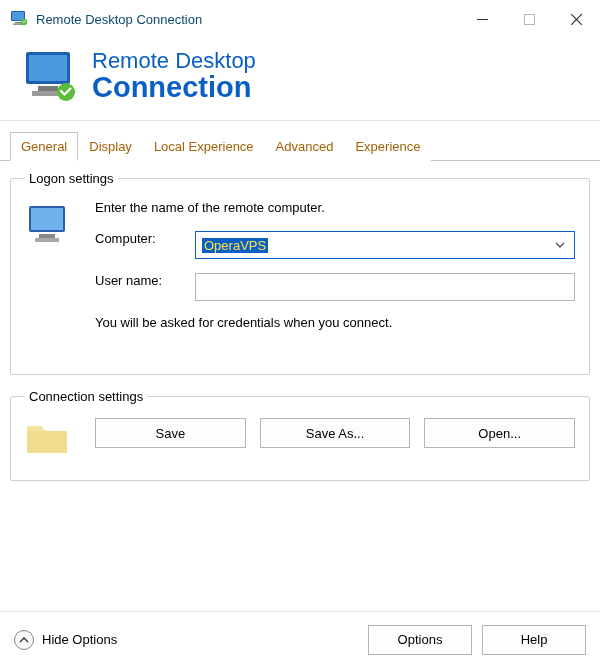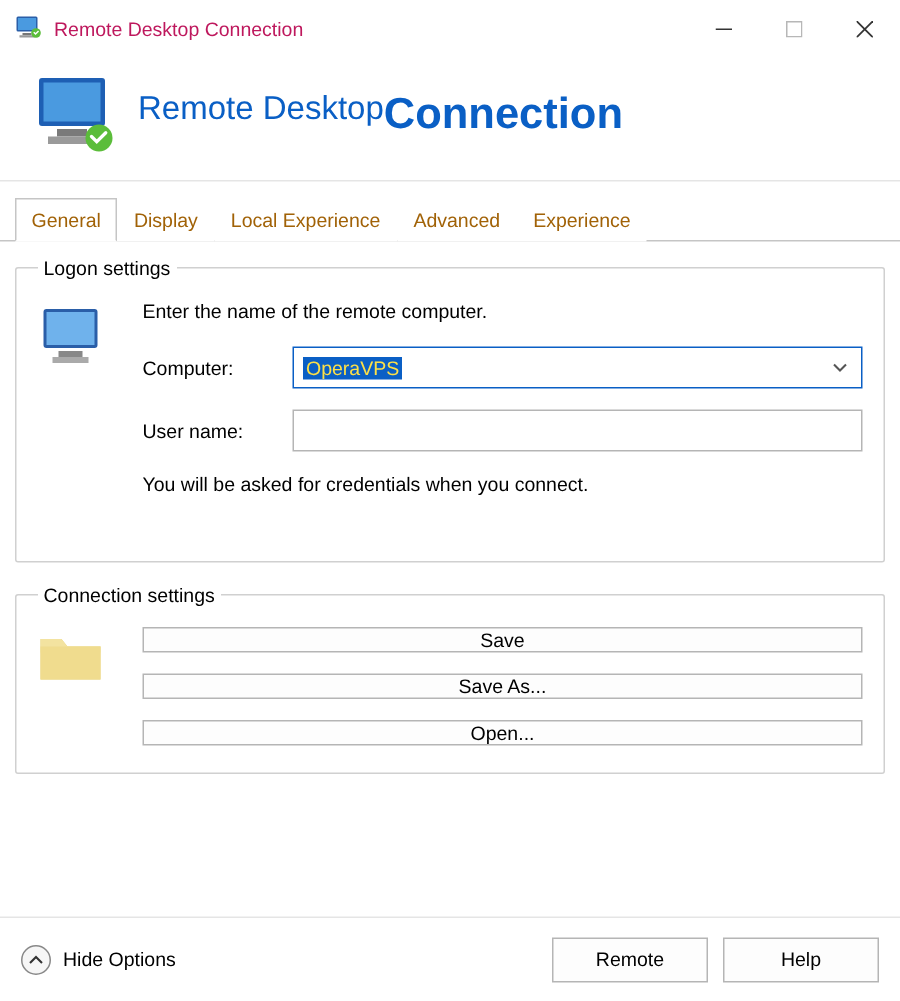--- a/index.html
+++ b/index.html
@@ -1,58 +1,58 @@
 <!DOCTYPE html>
 <html><head>
   <meta charset="utf-8">
   <style>
     * { box-sizing: border-box; font-family: "Segoe UI", Tahoma, sans-serif; }
     body { margin: 0; padding: 0; background: #fff; width: 600px; height: 667px; overflow: hidden; }
     
     .titlebar { height: 38px; display: flex; align-items: center; padding-left: 10px; }
     .titlebar-icon { width: 18px; height: 18px; margin-right: 8px; position: relative; }
-    .titlebar-title { font-size: 13px; color: #be185d; flex: 1; }
+    .titlebar-title { font-size: 13px; color: #0c4a6e; flex: 1; }
     .winbtn { width: 47px; height: 38px; display: flex; align-items: center; justify-content: center; }
     .winbtn svg { width: 11px; height: 11px; }
     
     .banner { background: #fff; padding: 10px 20px 14px 20px; display: flex; align-items: center; border-bottom: 1px solid #e5e5e5; }
     .banner-icon { width: 58px; height: 58px; margin-right: 14px; position: relative; }
-    .banner-text { display: flex; flex-direction: row; }
+    .banner-text { display: flex; flex-direction: column; }
     .banner-line1 { color: #0a5fc5; font-size: 22px; font-weight: 400; line-height: 1; }
     .banner-line2 { color: #0a5fc5; font-size: 29px; font-weight: 700; line-height: 1.1; }
     
     .tabs { display: flex; padding: 0 10px; border-bottom: 1px solid #c5c5c5; margin-top: 10px; }
     .tab { padding: 6px 10px; font-size: 13px; color: #a16207; border: 1px solid transparent; border-bottom: none; position: relative; top: 1px; background: #fff; }
     .tab.active { border-color: #c5c5c5; border-bottom: 1px solid #fff; }
     
     .content { padding: 10px; }
     
     fieldset { border: 1px solid #d0d0d0; border-radius: 2px; padding: 14px 14px 18px 14px; margin: 0 0 14px 0; }
     legend { font-size: 13px; padding: 0 4px; color: #000; }
     
     .logon-body { display: flex; }
     .logon-icon { width: 56px; margin-right: 14px; position: relative; }
     .logon-icon .monitor { width: 48px; height: 48px; margin-top: 2px; }
     .logon-fields { flex: 1; }
     .intro { font-size: 13px; margin-bottom: 16px; }
-    .row { display: flex; align-items: center; margin-bottom: 14px; }
+    .row { display: flex; align-items: flex-start; margin-bottom: 14px; }
     .row label { font-size: 13px; width: 100px; }
     .combo { flex: 1; height: 28px; border: 1px solid #0a5fc5; display: flex; align-items: center; padding: 0 6px; font-size: 13px; background: #fff; position: relative; }
     .combo .sel { background: #0a5fc5; color: #fde047; padding: 0 2px; }
     .combo .chev { position: absolute; right: 8px; top: 7px; }
     .textinput { flex: 1; height: 28px; border: 1px solid #b5b5b5; padding: 0 6px; font-size: 13px; background: #fff; }
     .hint { font-size: 13px; margin: 6px 0 26px 0; }
     .checkrow { display: flex; align-items: center; font-size: 13px; }
     .checkbox { width: 18px; height: 18px; border: 1.5px solid #555; border-radius: 4px; margin-right: 8px; background: #fff; }
     
     .conn-body { display: flex; }
     .folder-icon { width: 56px; margin-right: 14px; }
     .conn-right { flex: 1; }
     .conn-text { font-size: 13px; margin-bottom: 14px; line-height: 1.35; }
-    .btnrow { display: flex; gap: 14px; flex-direction: column; }
+    .btnrow { display: flex; gap: 14px; }
     .btn { flex: 1; height: 30px; border: 1px solid #b5b5b5; background: #fdfdfd; font-size: 13px; display: flex; align-items: center; justify-content: center; }
     
     .footer { position: absolute; bottom: 0; left: 0; right: 0; height: 56px; display: flex; align-items: center; padding: 0 14px; border-top: 1px solid #e5e5e5; }
     .opt-toggle { display: flex; align-items: center; font-size: 13px; flex: 1; }
     .circle-arrow { width: 20px; height: 20px; border: 1px solid #888; border-radius: 50%; display:flex; align-items:center; justify-content:center; margin-right: 8px; background:#f6f6f6; }
     .footer .btn { flex: 0 0 104px; margin-left: 10px; }
     
     
     .mini-monitor .screen { fill:#4a9ae0; }
     .mini-monitor .frame { fill:#2a5ea8; }
@@ -174,15 +174,15 @@
 
 <div class="footer">
   <div class="opt-toggle">
     <span class="circle-arrow">
       <svg width="10" height="10" viewBox="0 0 10 10">
           <path d="M1 7 l4-4 l4 4" stroke="#333" stroke-width="1.4" fill="none"></path>
         </svg>
     </span>
     <span>Hide Options</span>
   </div>
-  <div class="btn">Remote</div>
+  <div class="btn">Options</div>
   <div class="btn">Help</div>
 </div>
 
 </body></html>

